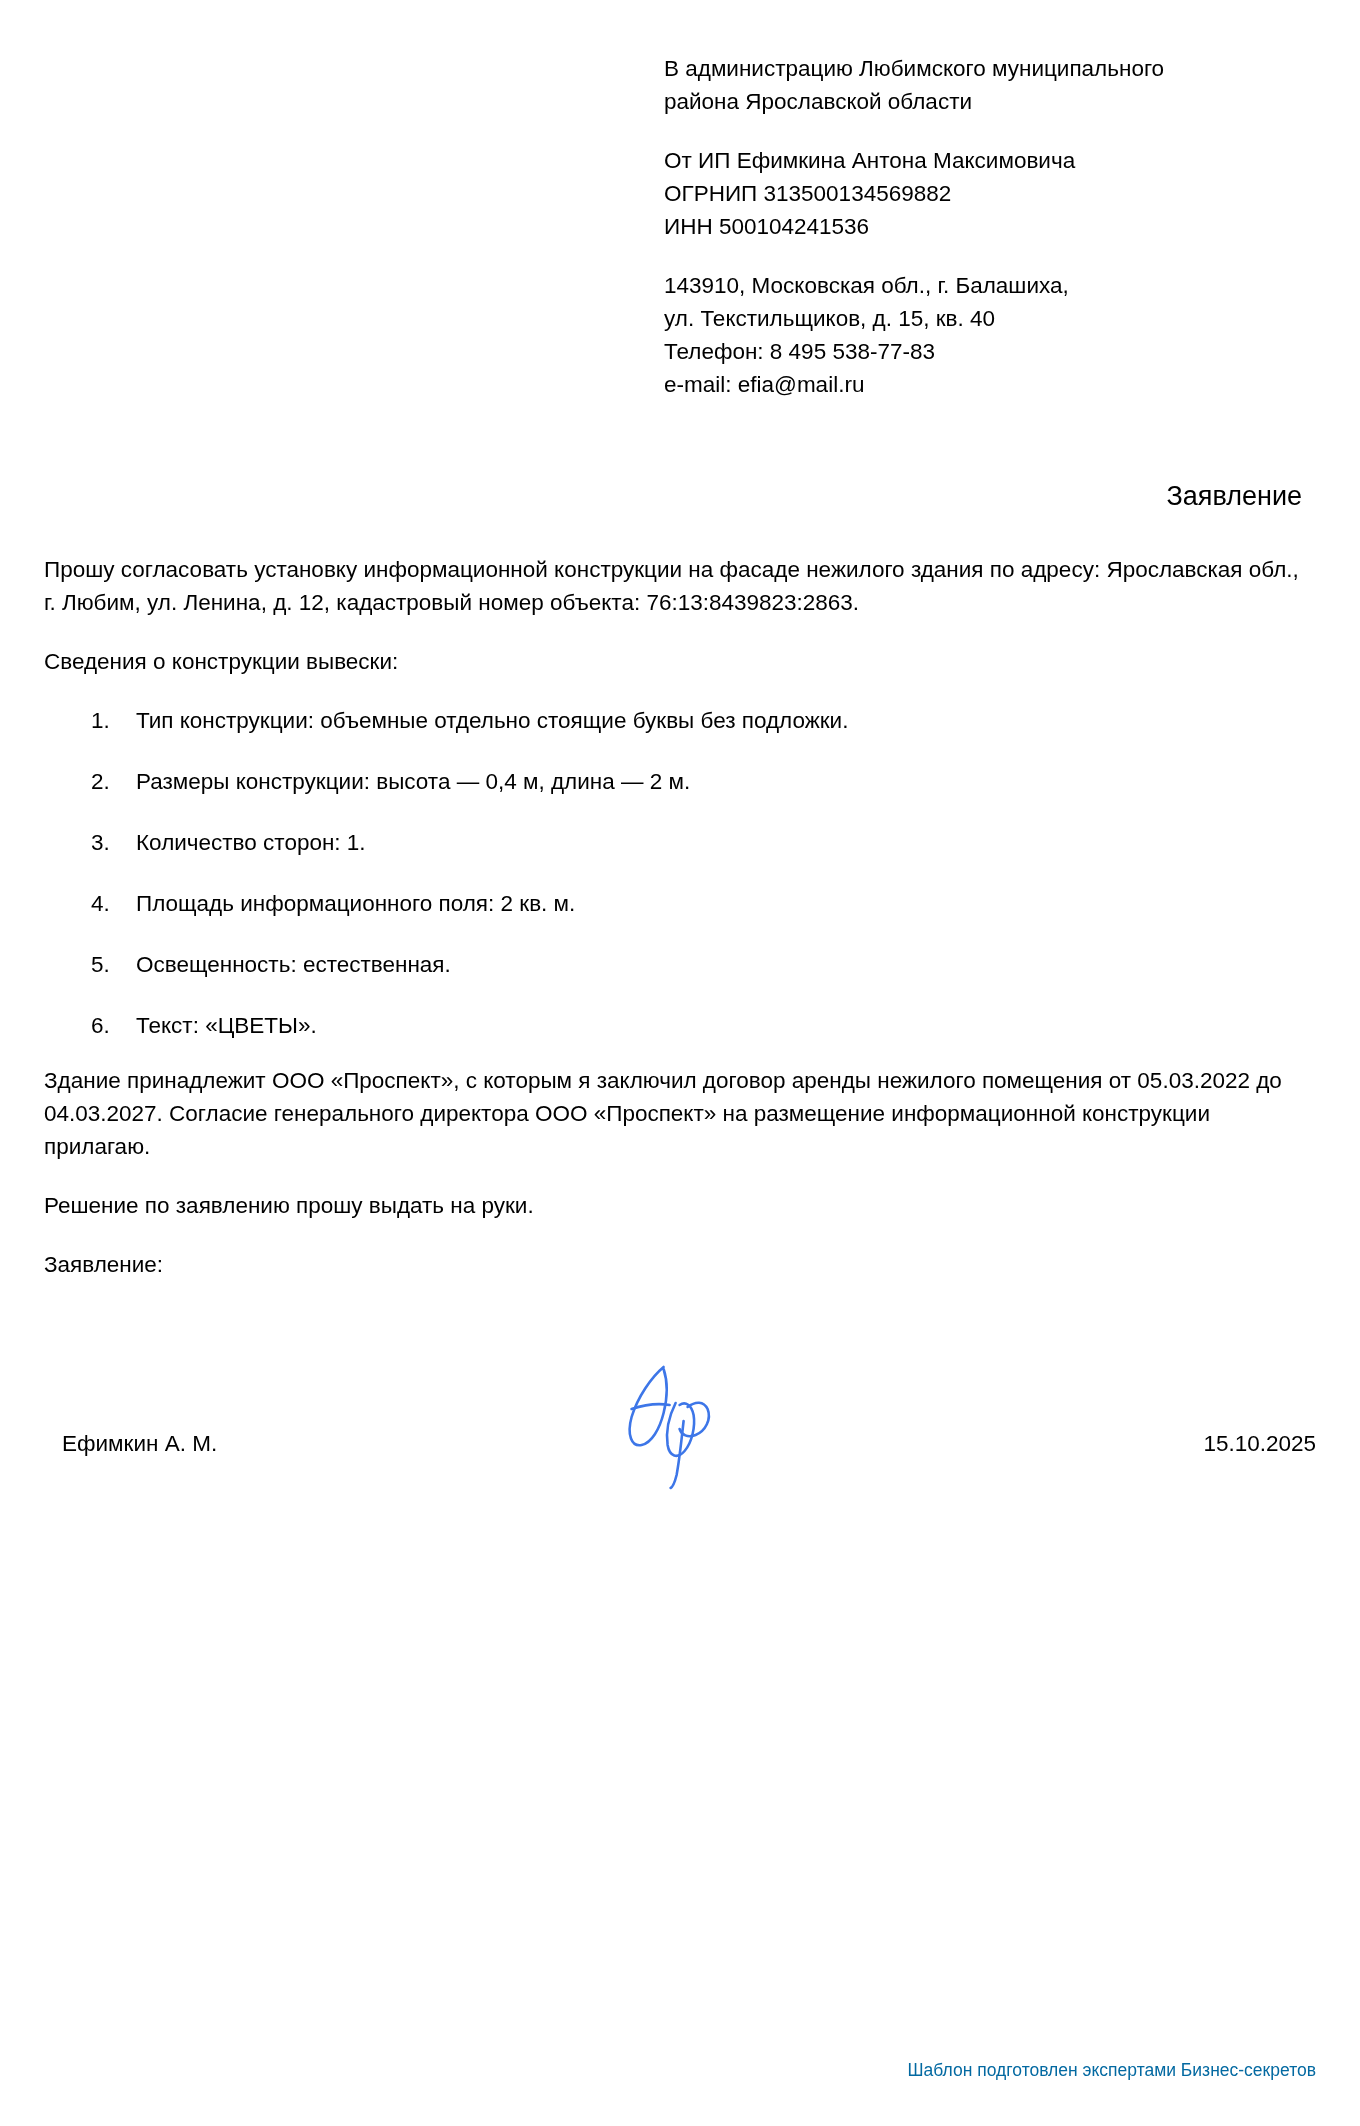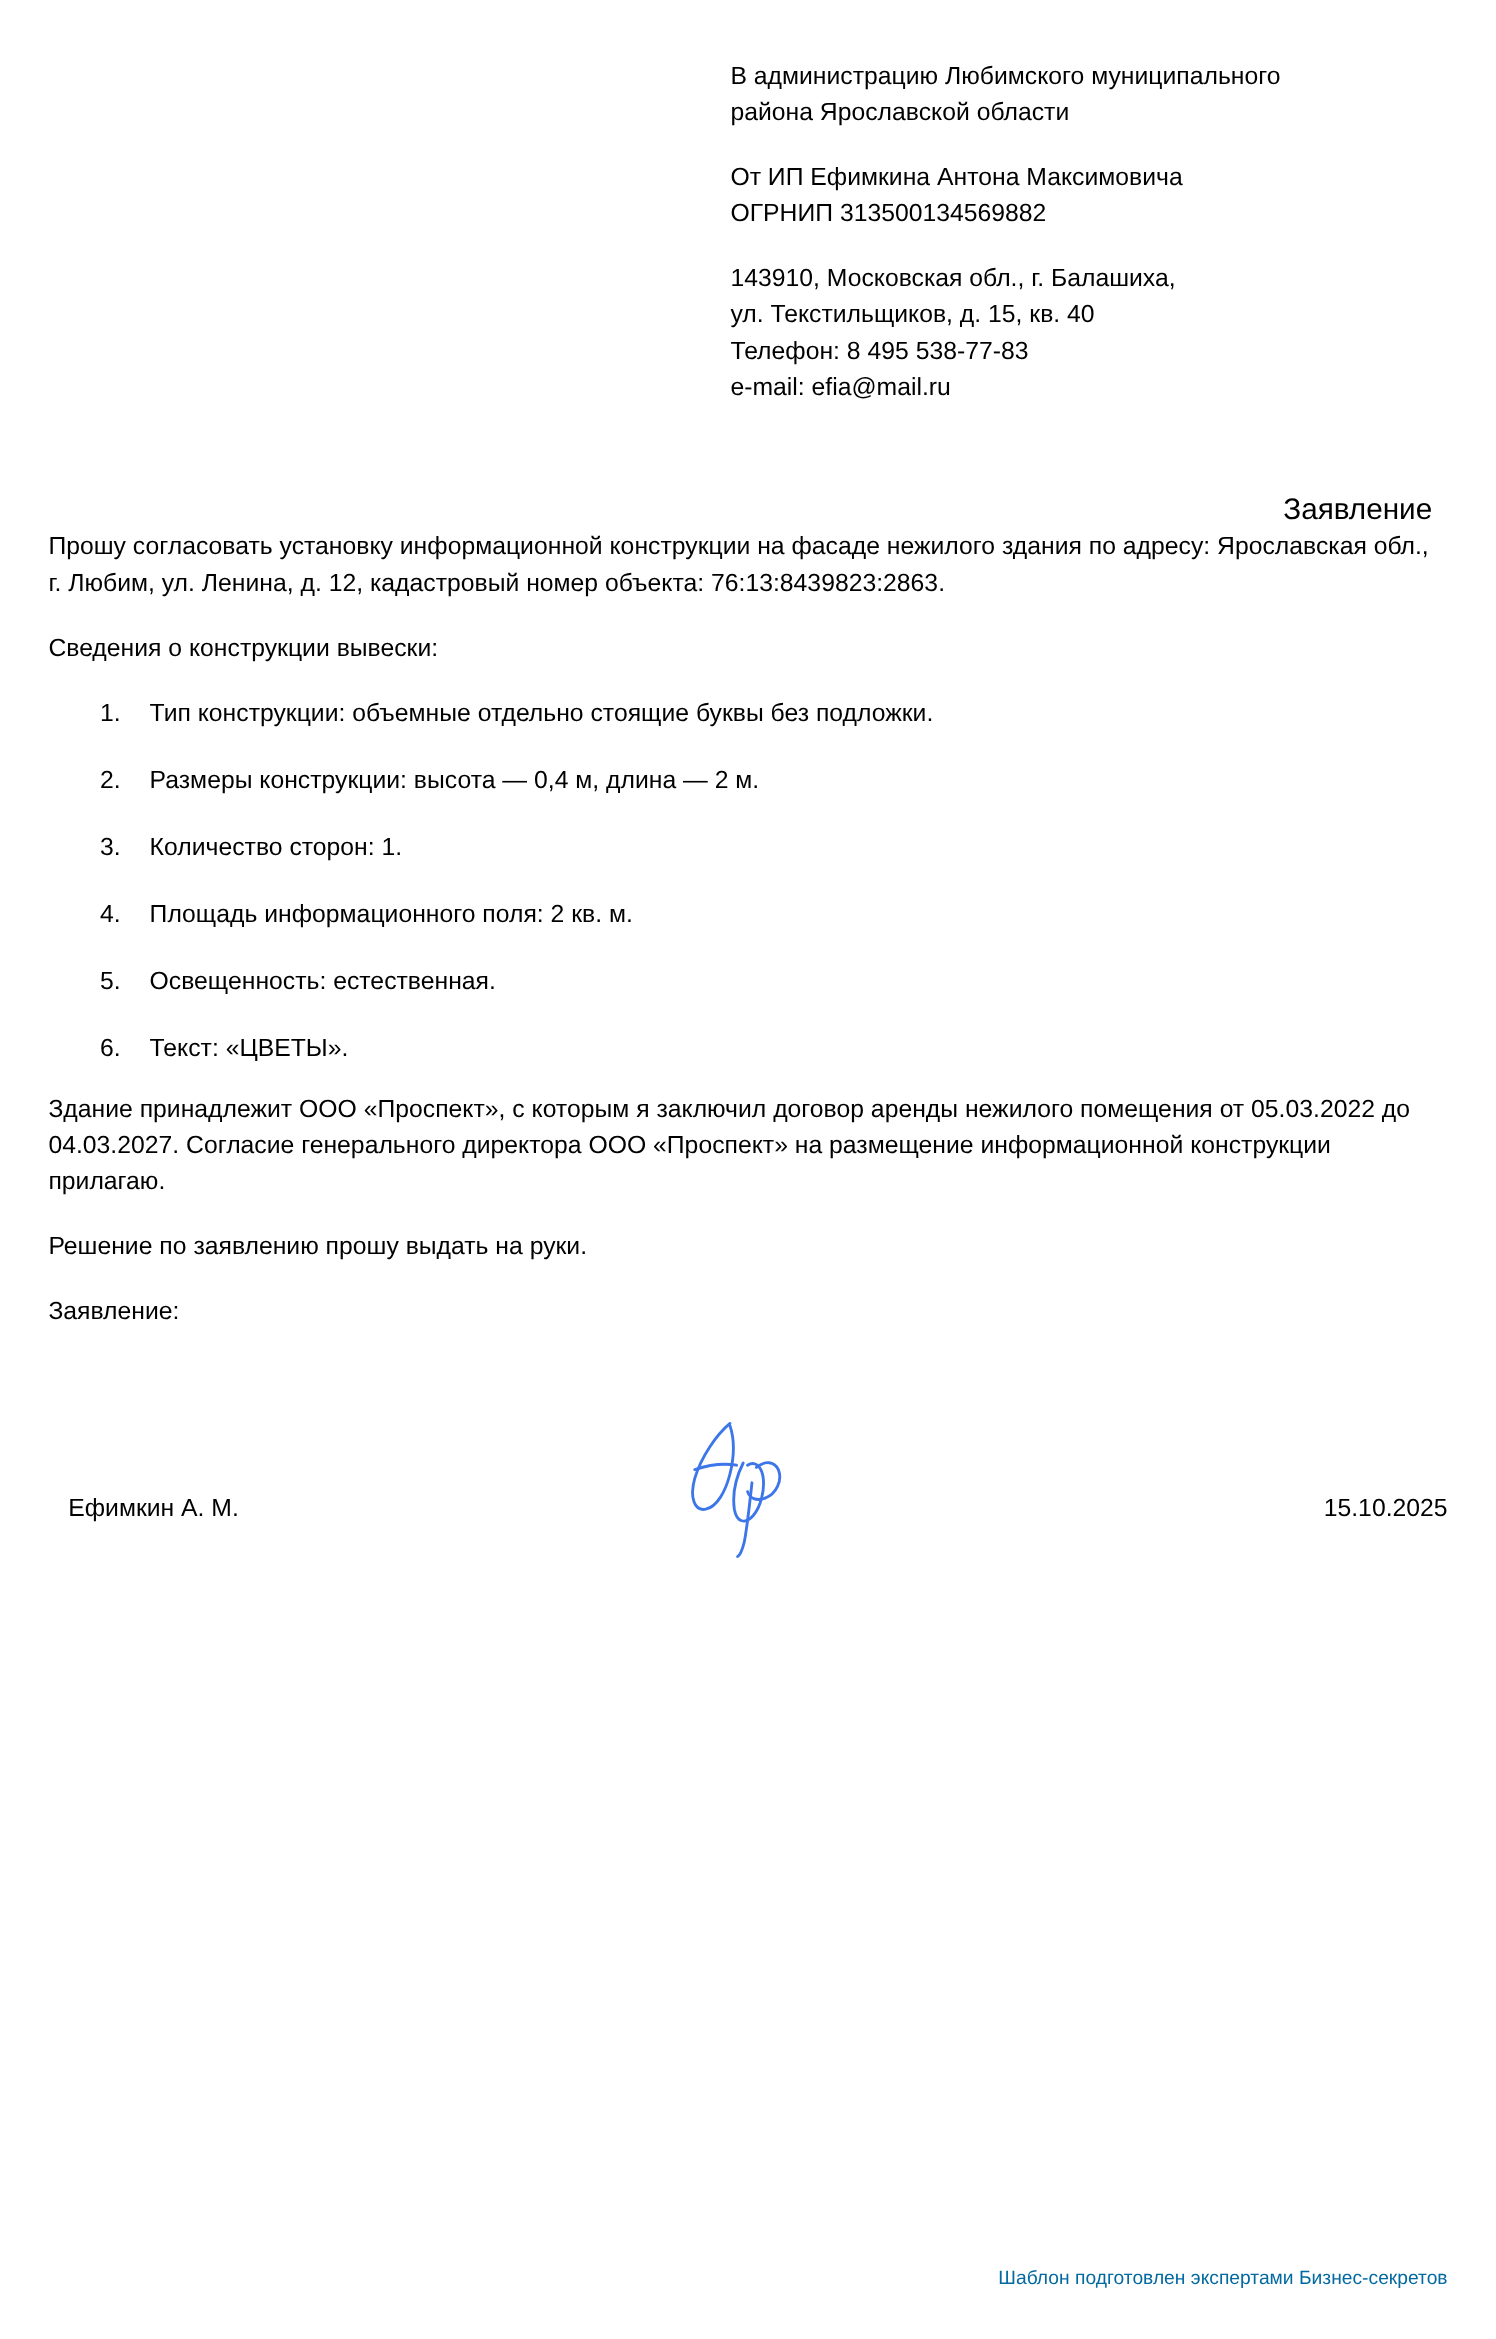--- a/index.html
+++ b/index.html
@@ -36,20 +36,21 @@
     text-align: right;
     font-size: 27px;
     line-height: 34px;
     font-weight: 400;
     margin: 78px 0 0 0;
     padding-right: 14px;
   }
 
   
   .body-area {
+    margin-top: 40px;
     font-size: 22.5px;
     line-height: 33px;
   }
   .para {
     margin: 0 0 26px 0;
     text-align: left;
   }
 
   ol.num-list {
     margin: 0 0 22px 0;
@@ -116,20 +117,21 @@
   <div class="header-block">
 
     <div class="hdr-group">
       <div class="hdr-line">В администрацию Любимского муниципального</div>
       <div class="hdr-line">района Ярославской области</div>
     </div>
 
     <div class="hdr-group">
       <div class="hdr-line">От ИП Ефимкина Антона Максимовича</div>
       <div class="hdr-line">ОГРНИП 313500134569882</div>
+      <div class="hdr-line">ИНН 500104241536</div>
     </div>
 
     <div class="hdr-group">
       <div class="hdr-line">143910, Московская обл., г. Балашиха,</div>
       <div class="hdr-line">ул. Текстильщиков, д. 15, кв. 40</div>
       <div class="hdr-line">Телефон: 8 495 538-77-83</div>
       <div class="hdr-line">e-mail: efia@mail.ru</div>
     </div>
 
   </div>

